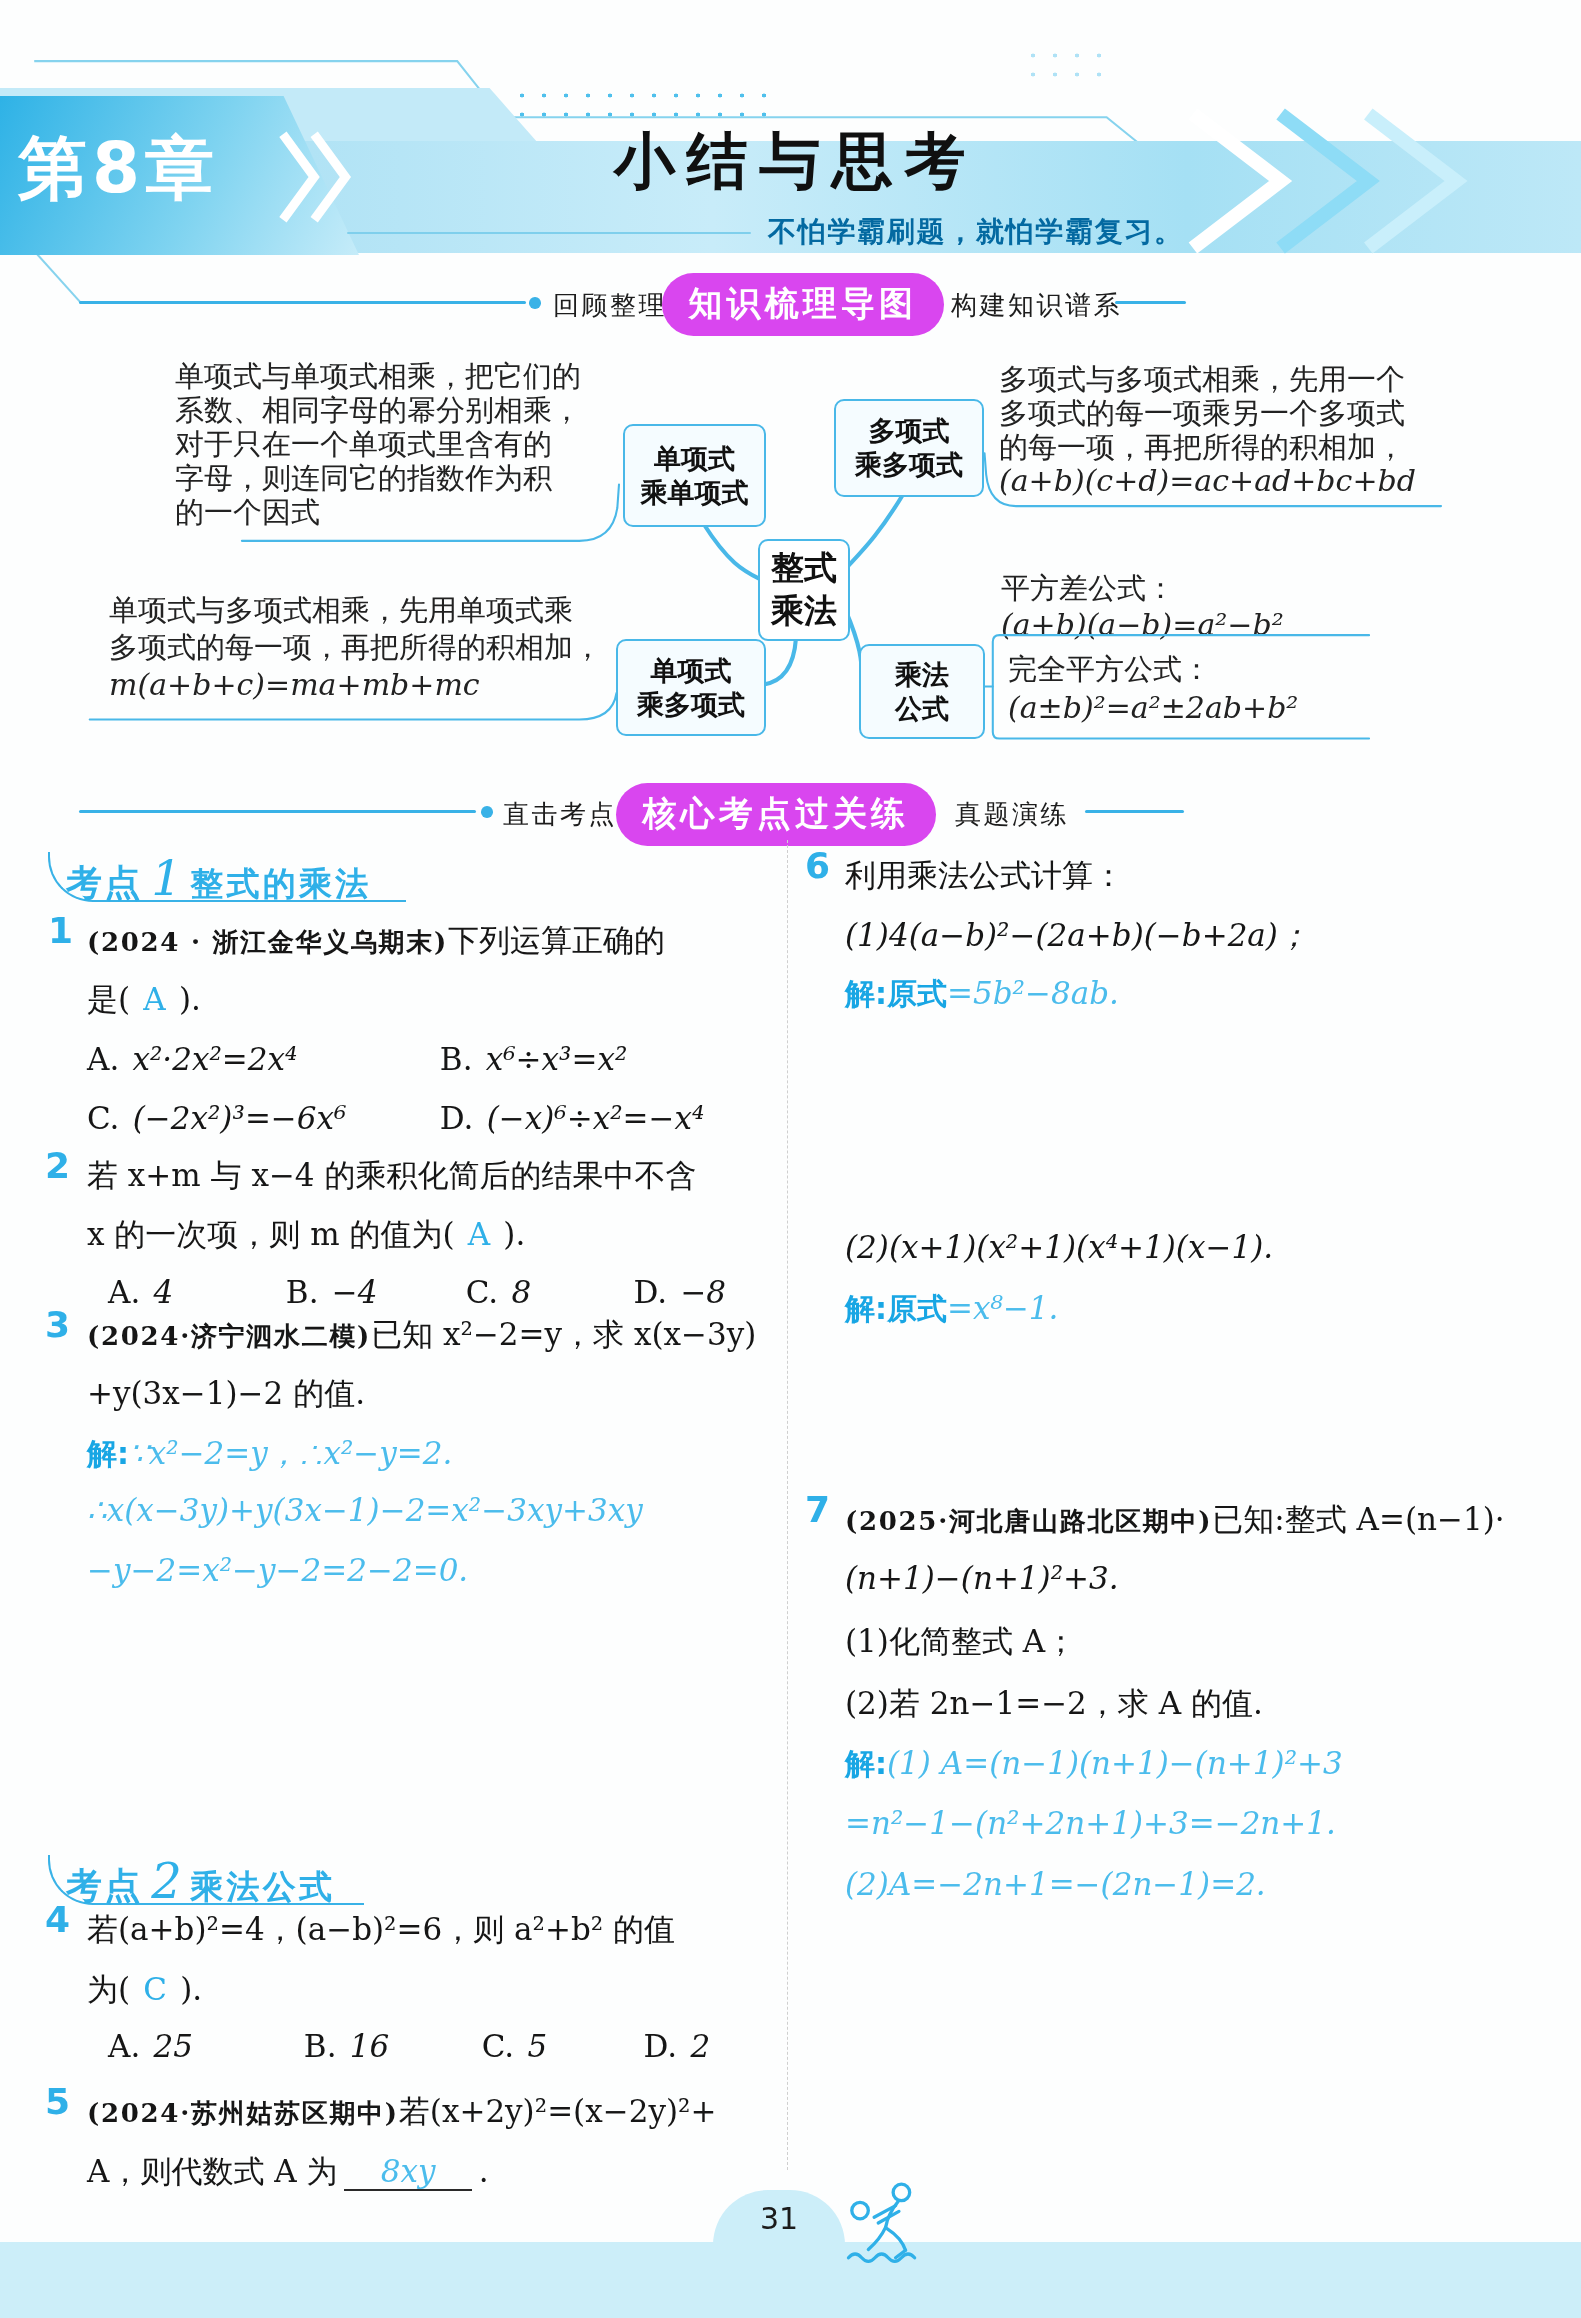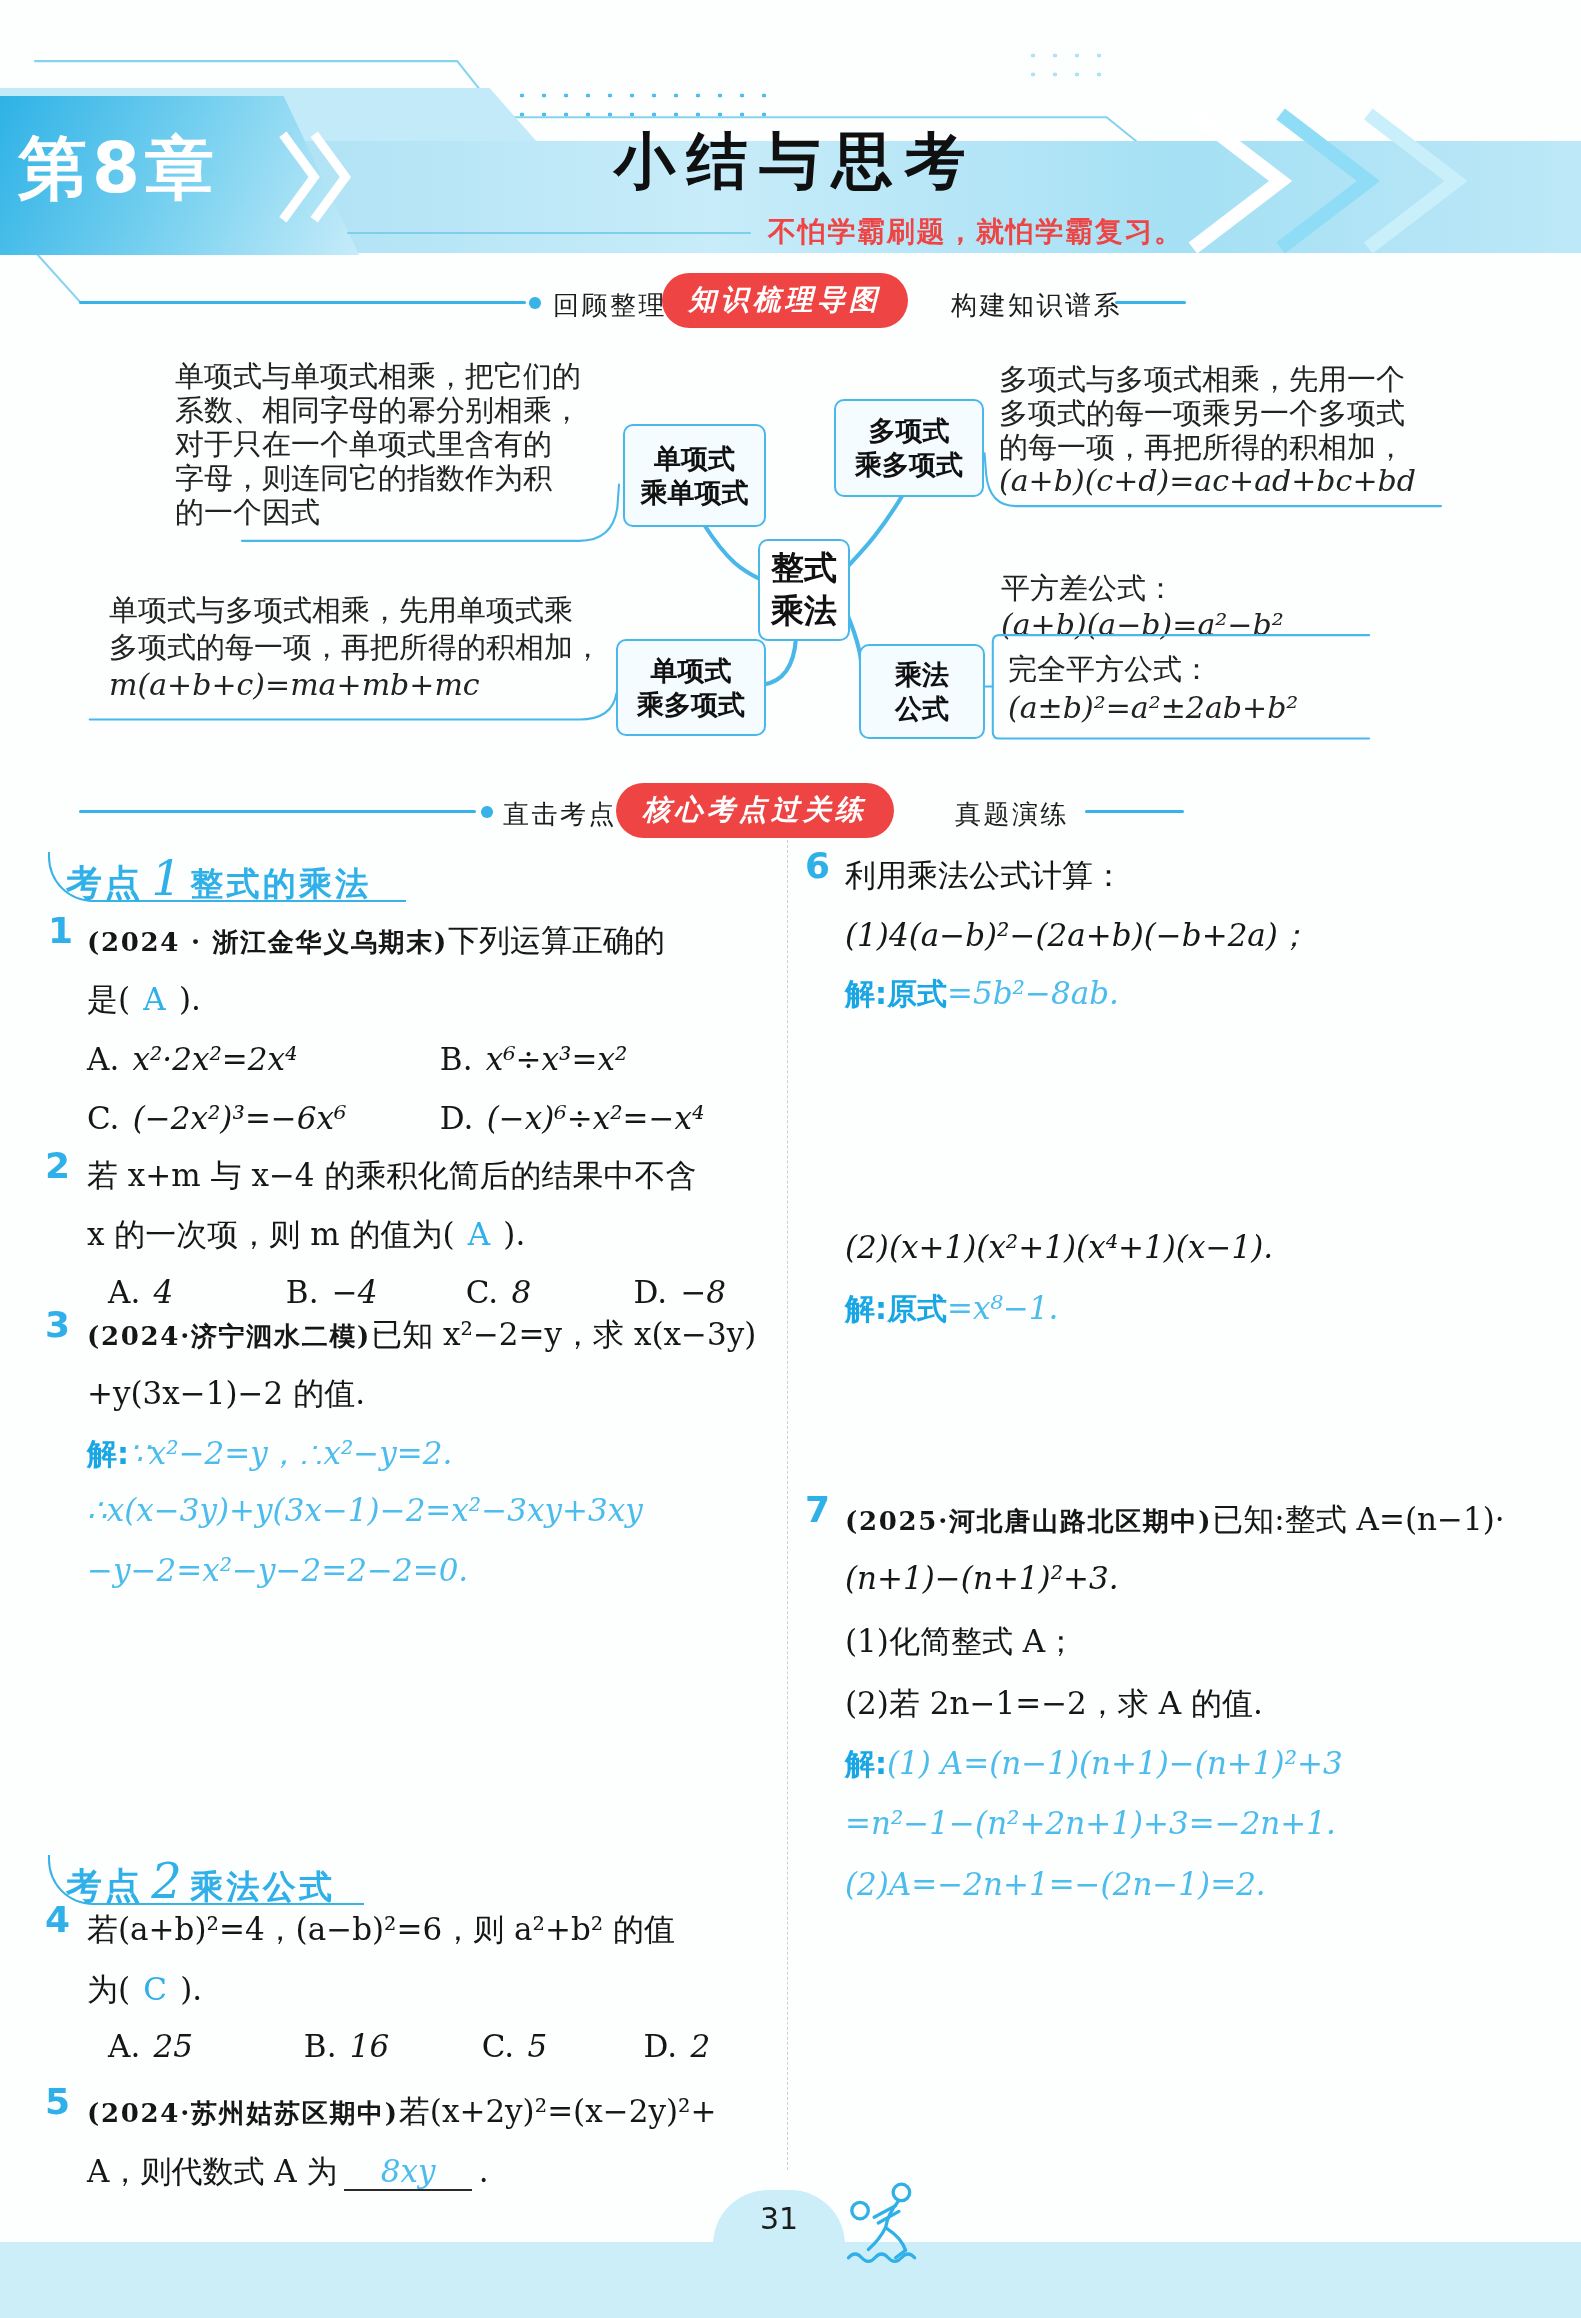--- a/index.html
+++ b/index.html
@@ -12,31 +12,31 @@
         background:linear-gradient(90deg,#9fdcf2,#c8ecf9 45%,#a5e0f4 75%,#bde8f7);}
   .band-ext{position:absolute;left:0;top:88px;width:538px;height:55px;background:#c3eaf8;
         clip-path:polygon(0 0,91% 0,100% 100%,0 100%);}
   .chapter-box{position:absolute;left:0;top:96px;width:359px;height:159px;
         background:linear-gradient(115deg,#2eb2e6,#7ed3f0 55%,#c6ecf9);
         clip-path:polygon(0 0,79% 0,100% 100%,0 100%);}
   .chapter-txt{position:absolute;left:18px;top:26.5px;color:#fff;font-size:69px;font-weight:bold;
         letter-spacing:5px;font-family:"DejaVu Sans","Liberation Sans",sans-serif;}
   .page-title{position:absolute;left:614px;top:121px;font-size:61px;font-weight:bold;color:#101010;
         letter-spacing:11.6px;font-family:"DejaVu Sans","Liberation Sans",sans-serif;white-space:nowrap;}
-  .slogan{position:absolute;left:768px;top:213px;font-size:28px;font-weight:bold;color:#ef4444;
+  .slogan{position:absolute;left:768px;top:213px;font-size:28px;font-weight:bold;color:#0369a1;
         letter-spacing:1.7px;font-family:"DejaVu Sans","Liberation Sans",sans-serif;white-space:nowrap;}
   .dots{position:absolute;background-image:radial-gradient(#4fc0ec 2.1px,transparent 2.5px);
         background-size:22px 19px;}
   
   .hline{position:absolute;height:2.5px;background:#39b2e7;border-radius:1.7px;}
   .dot{position:absolute;width:11.6px;height:11.6px;border-radius:50%;background:#39b2e7;}
   .seclabel{position:absolute;font-size:26px;color:#1d1d1d;letter-spacing:2.5px;white-space:nowrap;}
-  .pill{position:absolute;background:#ef4444;color:#fff;border-radius:36px;
-        font-family:"DejaVu Sans","Liberation Sans",sans-serif;font-weight:bold;font-size:28px;
-        padding:8.3px 26.5px;letter-spacing:4.1px;white-space:nowrap;font-style:italic;}
+  .pill{position:absolute;background:#d946ef;color:#fff;border-radius:36px;
+        font-family:"DejaVu Sans","Liberation Sans",sans-serif;font-weight:bold;font-size:34px;
+        padding:8.3px 26.5px;letter-spacing:4.1px;white-space:nowrap;}
   
   .node{position:absolute;border:2.5px solid #49b8e8;border-radius:10px;background:#f5fcff;
         display:flex;flex-direction:column;align-items:center;justify-content:center;
         font-size:27px;font-weight:600;line-height:1.25;z-index:2;color:#111;
         font-family:"DejaVu Sans","Liberation Sans",sans-serif;}
   .node.center{font-size:33px;font-weight:bold;background:#fff;line-height:1.3;}
   .note{position:absolute;font-size:29px;line-height:34px;color:#222;}
   .note .math{font-size:30px;}
   .math{font-family:"DejaVu Serif","Liberation Serif",serif;font-style:italic;}
   

